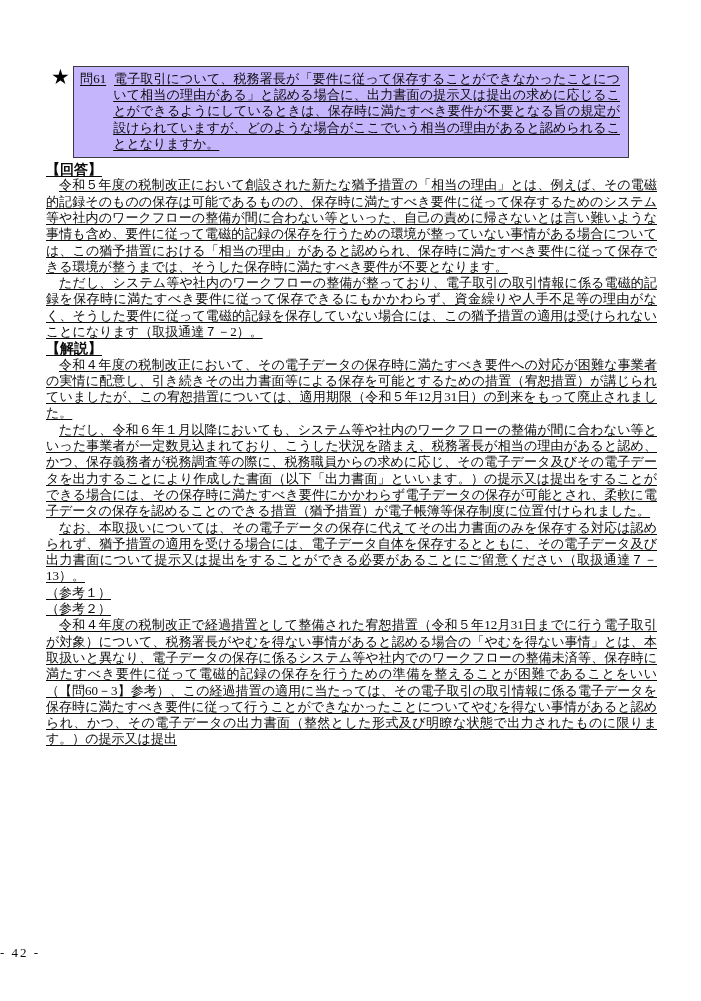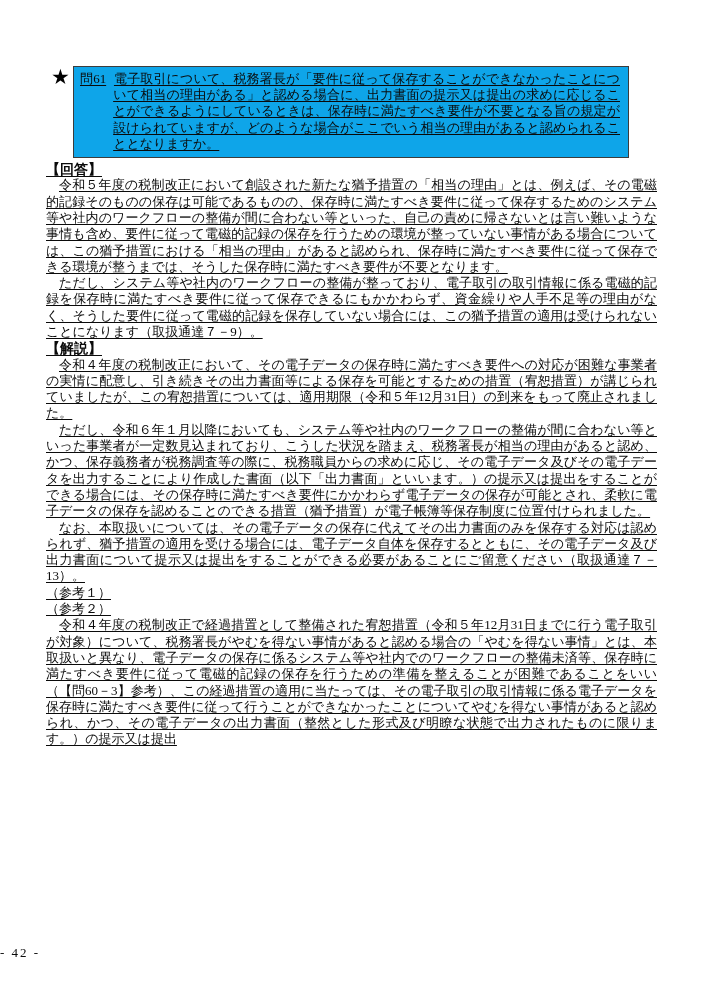--- a/index.html
+++ b/index.html
@@ -26,21 +26,21 @@
     margin-left: 5px;
     font-size: 21px;
     line-height: 22px;
     color: #000;
   }
   .q-box {
     border: 1px solid #3c3c3c;
     width: 556px;
     box-sizing: border-box;
     padding: 4px 8px 5px 6px;
-    background: #0ea5e9;
+    background: #c4b5fd;
   }
   .q-body {
     font-size: 13px;
     line-height: 16.2px;
     text-align: justify;
     padding-left: 2.55em;
     text-indent: -2.55em;
     text-decoration: underline;
     text-decoration-thickness: 1px;
     text-underline-offset: 2px;
@@ -93,21 +93,21 @@
     <div class="q-box">
       <div class="q-body">
         <span class="q-label">問61</span><span>電子取引について、税務署長が「要件に従って保存することができなかったことについて相当の理由がある」と認める場合に、出力書面の提示又は提出の求めに応じることができるようにしているときは、保存時に満たすべき要件が不要となる旨の規定が設けられていますが、どのような場合がここでいう相当の理由があると認められることとなりますか。</span>
       </div>
     </div>
   </div>
 
   <div class="body-text">
     <div class="sec-header">【回答】</div>
     <p class="para">令和５年度の税制改正において創設された新たな猶予措置の「相当の理由」とは、例えば、その電磁的記録そのものの保存は可能であるものの、保存時に満たすべき要件に従って保存するためのシステム等や社内のワークフローの整備が間に合わない等といった、自己の責めに帰さないとは言い難いような事情も含め、要件に従って電磁的記録の保存を行うための環境が整っていない事情がある場合については、この猶予措置における「相当の理由」があると認められ、保存時に満たすべき要件に従って保存できる環境が整うまでは、そうした保存時に満たすべき要件が不要となります。</p>
-    <p class="para">ただし、システム等や社内のワークフローの整備が整っており、電子取引の取引情報に係る電磁的記録を保存時に満たすべき要件に従って保存できるにもかかわらず、資金繰りや人手不足等の理由がなく、そうした要件に従って電磁的記録を保存していない場合には、この猶予措置の適用は受けられないことになります（取扱通達７－9）。</p>
+    <p class="para">ただし、システム等や社内のワークフローの整備が整っており、電子取引の取引情報に係る電磁的記録を保存時に満たすべき要件に従って保存できるにもかかわらず、資金繰りや人手不足等の理由がなく、そうした要件に従って電磁的記録を保存していない場合には、この猶予措置の適用は受けられないことになります（取扱通達７－2）。</p>
 
     <div class="sec-header">【解説】</div>
     <p class="para">令和４年度の税制改正において、その電子データの保存時に満たすべき要件への対応が困難な事業者の実情に配意し、引き続きその出力書面等による保存を可能とするための措置（宥恕措置）が講じられていましたが、この宥恕措置については、適用期限（令和５年12月31日）の到来をもって廃止されました。</p>
     <p class="para">ただし、令和６年１月以降においても、システム等や社内のワークフローの整備が間に合わない等といった事業者が一定数見込まれており、こうした状況を踏まえ、税務署長が相当の理由があると認め、かつ、保存義務者が税務調査等の際に、税務職員からの求めに応じ、その電子データ及びその電子データを出力することにより作成した書面（以下「出力書面」といいます。）の提示又は提出をすることができる場合には、その保存時に満たすべき要件にかかわらず電子データの保存が可能とされ、柔軟に電子データの保存を認めることのできる措置（猶予措置）が電子帳簿等保存制度に位置付けられました。</p>
     <p class="para">なお、本取扱いについては、その電子データの保存に代えてその出力書面のみを保存する対応は認められず、猶予措置の適用を受ける場合には、電子データ自体を保存するとともに、その電子データ及び出力書面について提示又は提出をすることができる必要があることにご留意ください（取扱通達７－13）。</p>
 
     <div class="ref-header">（参考１）</div>
 
     <div class="ref-header">（参考２）</div>
     <p class="para">令和４年度の税制改正で経過措置として整備された宥恕措置（令和５年12月31日までに行う電子取引が対象）について、税務署長がやむを得ない事情があると認める場合の「やむを得ない事情」とは、本取扱いと異なり、電子データの保存に係るシステム等や社内でのワークフローの整備未済等、保存時に満たすべき要件に従って電磁的記録の保存を行うための準備を整えることが困難であることをいい（【問60－3】参考）、この経過措置の適用に当たっては、その電子取引の取引情報に係る電子データを保存時に満たすべき要件に従って行うことができなかったことについてやむを得ない事情があると認められ、かつ、その電子データの出力書面（整然とした形式及び明瞭な状態で出力されたものに限ります。）の提示又は提出</p>

